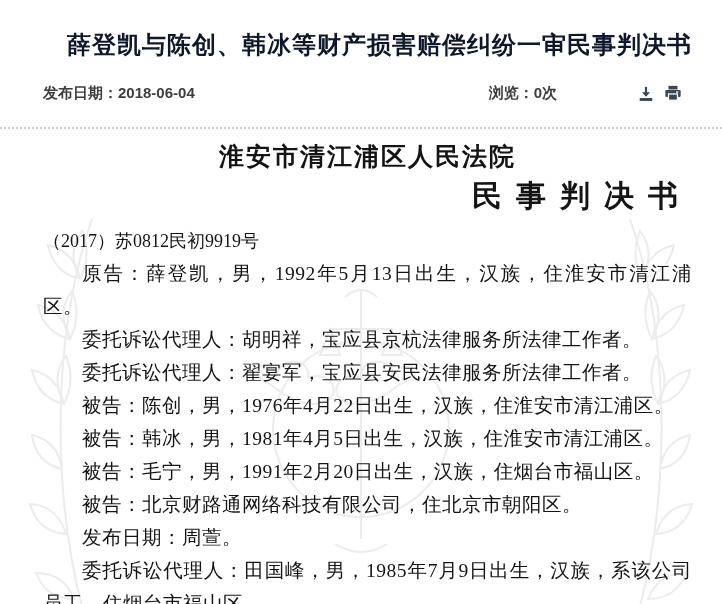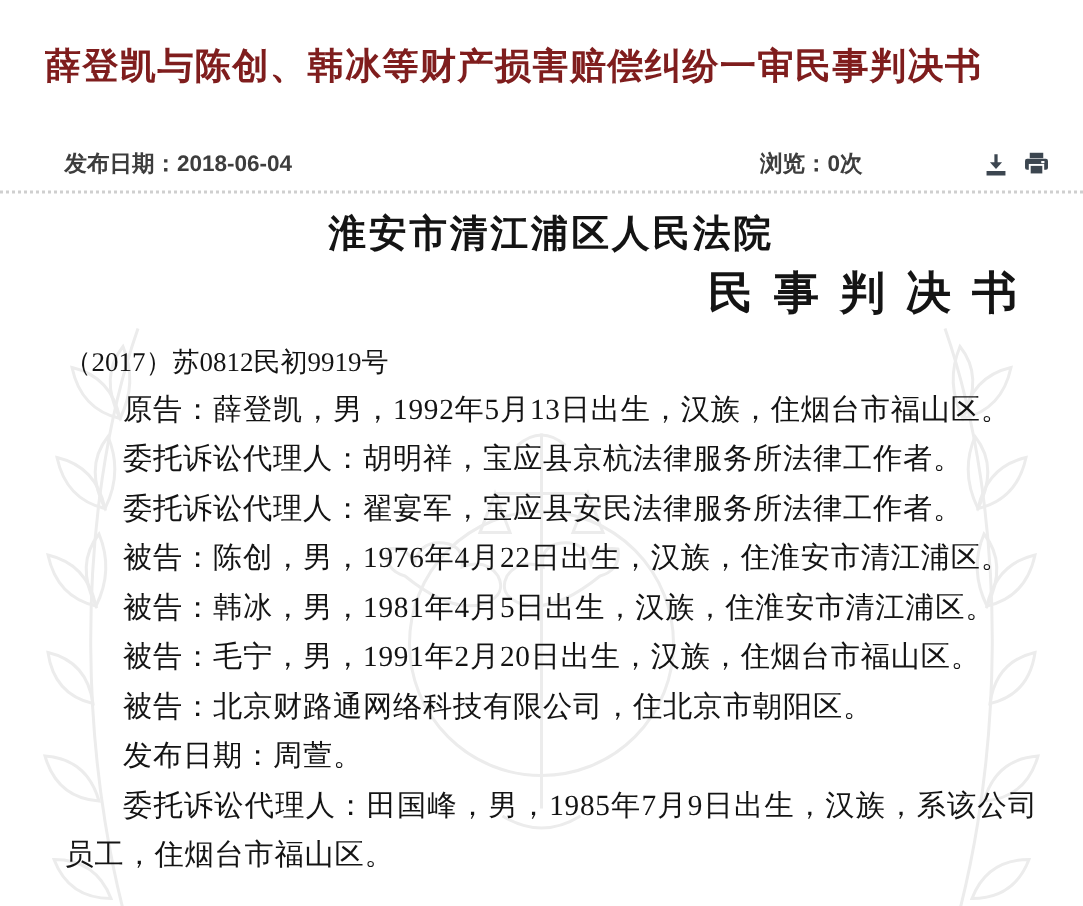--- a/index.html
+++ b/index.html
@@ -10,34 +10,34 @@
   body {
     width: 722px;
     height: 604px;
     overflow: hidden;
     position: relative;
     font-family: "Liberation Sans", "DejaVu Sans", sans-serif;
     color: #1f1f1f;
   }
   .page-title {
     margin: 28px 30px 0 30px;
-    text-align: left;
+    text-align: right;
     font-size: 24px;
     font-weight: bold;
-    color: #7f1d1d;
+    color: #0f172a;
     letter-spacing: 1px;
     line-height: 34px;
   }
   .meta-row {
     position: absolute;
-    top: 100px;
+    top: 84px;
     left: 0;
     width: 722px;
     box-sizing: border-box;
-    padding: 0 22px 0 43px;
+    padding: 0 40px 0 43px;
     display: flex;
     align-items: center;
     font-size: 15px;
     font-weight: bold;
     color: #3d3d3d;
   }
   .meta-left { flex: 0 0 auto; }
   .meta-spacer { flex: 1 1 auto; }
   .meta-views { flex: 0 0 auto; margin-right: 80px; }
   .meta-icons {
@@ -185,21 +185,21 @@
     <path d="M345 108 q16 -14 32 0"></path>
     <path d="M335 355 q26 16 52 0"></path>
     <circle cx="361" cy="240" r="88"></circle>
   </svg>
 
   <div class="doc-inner">
     <h2 class="court-name">淮安市清江浦区人民法院</h2>
     <h3 class="doc-type">民事判决书</h3>
     <div class="case-number">（2017）苏0812民初9919号</div>
     <div class="doc-body">
-        <p>原告：薛登凯，男，1992年5月13日出生，汉族，住烟台市福山区。</p>
+        <p>原告：薛登凯，男，1992年5月13日出生，汉族，住淮安市清江浦区。</p>
         <p>委托诉讼代理人：胡明祥，宝应县京杭法律服务所法律工作者。</p>
         <p>委托诉讼代理人：翟宴军，宝应县安民法律服务所法律工作者。</p>
         <p>被告：陈创，男，1976年4月22日出生，汉族，住淮安市清江浦区。</p>
         <p>被告：韩冰，男，1981年4月5日出生，汉族，住淮安市清江浦区。</p>
         <p>被告：毛宁，男，1991年2月20日出生，汉族，住烟台市福山区。</p>
         <p>被告：北京财路通网络科技有限公司，住北京市朝阳区。</p>
         <p>发布日期：周萱。</p>
         <p>委托诉讼代理人：田国峰，男，1985年7月9日出生，汉族，系该公司员工，住烟台市福山区。</p>
       </div>
   </div>

